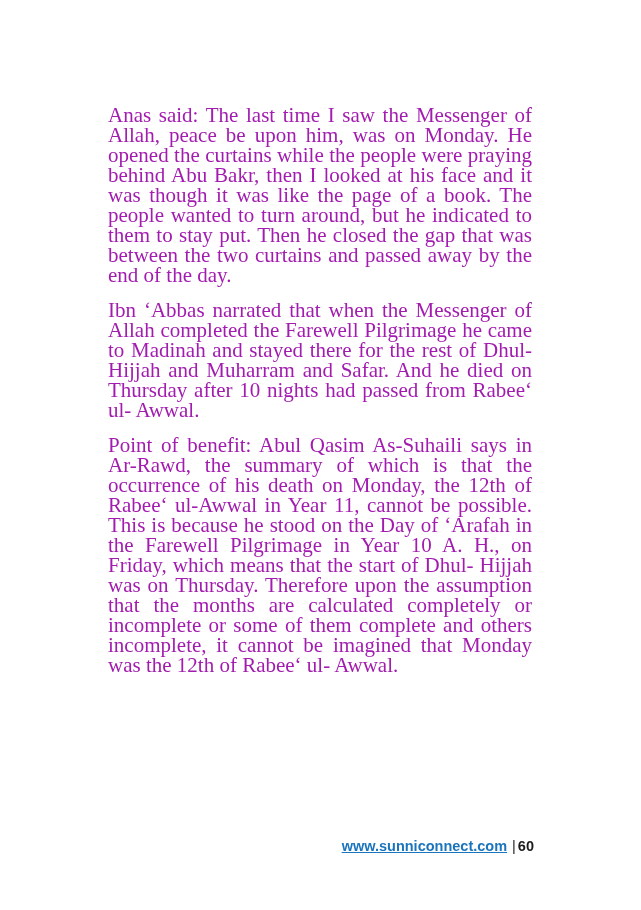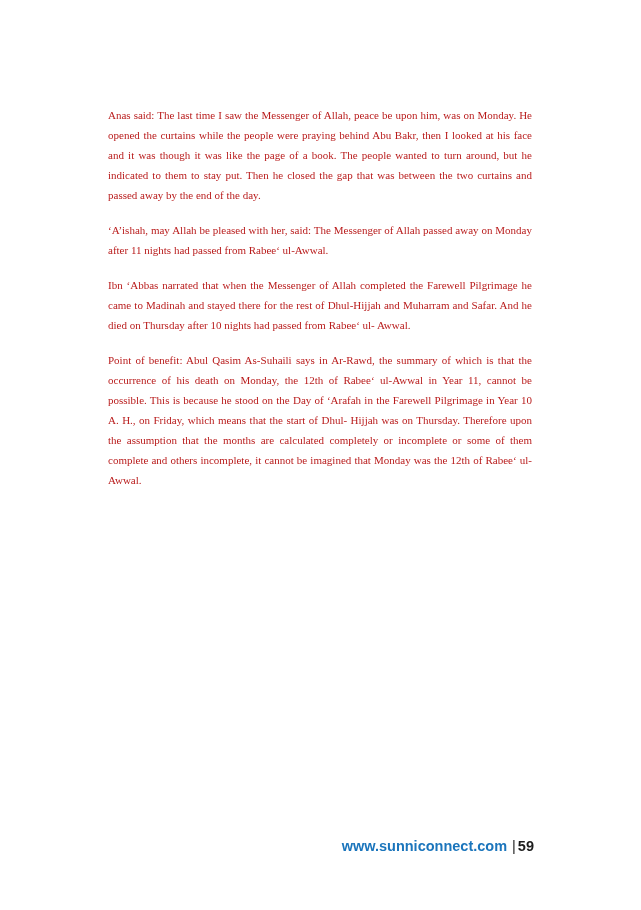--- a/index.html
+++ b/index.html
@@ -13,56 +13,56 @@
     height: 910px;
     background: #ffffff;
     overflow: hidden;
     font-family: "Liberation Serif", "DejaVu Serif", serif;
   }
   .content {
     position: absolute;
     left: 108px;
     top: 105px;
     width: 424px;
-    color: #b91c1c;
-    font-size: 11px;
+    color: #a21caf;
+    font-size: 21px;
     line-height: 20px;
     text-align: justify;
   }
   .content p {
     margin: 0 0 15px 0;
   }
   .footer {
     position: absolute;
     right: 107px;
     top: 838px;
     font-family: "Liberation Sans", "DejaVu Sans", sans-serif;
     font-size: 14.5px;
     font-weight: 700;
     color: #1c1c1c;
     white-space: nowrap;
   }
   .footer a {
+    text-decoration: underline;
     cursor: pointer;
     text-align: right;
   }
   .footer .sep {
     font-weight: 400;
     padding: 0 2px 0 5px;
   }
 </style>
 </head>
 <body>
 
 <div class="page">
 
   <div class="content">
     <p>Anas said: The last time I saw the Messenger of Allah, peace be upon him, was on Monday. He opened the curtains while the people were praying behind Abu Bakr, then I looked at his face and it was though it was like the page of a book. The people wanted to turn around, but he indicated to them to stay put. Then he closed the gap that was between the two curtains and passed away by the end of the day.</p>
-    <p>‘A’ishah, may Allah be pleased with her, said: The Messenger of Allah passed away on Monday after 11 nights had passed from Rabee‘ ul-Awwal.</p>
     <p>Ibn ‘Abbas narrated that when the Messenger of Allah completed the Farewell Pilgrimage he came to Madinah and stayed there for the rest of Dhul-Hijjah and Muharram and Safar. And he died on Thursday after 10 nights had passed from Rabee‘ ul- Awwal.</p>
     <p>Point of benefit: Abul Qasim As-Suhaili says in Ar-Rawd, the summary of which is that the occurrence of his death on Monday, the 12th of Rabee‘ ul-Awwal in Year 11, cannot be possible. This is because he stood on the Day of ‘Arafah in the Farewell Pilgrimage in Year 10 A. H., on Friday, which means that the start of Dhul- Hijjah was on Thursday. Therefore upon the assumption that the months are calculated completely or incomplete or some of them complete and others incomplete, it cannot be imagined that Monday was the 12th of Rabee‘ ul- Awwal.</p>
   </div>
 
   <div class="footer">
-    <a style="color: rgb(27, 117, 188);">www.sunniconnect.com</a><span class="sep">|</span><span>59</span>
+    <a style="color: rgb(27, 117, 188);">www.sunniconnect.com</a><span class="sep">|</span><span>60</span>
   </div>
 
 </div>
 
 </body></html>

